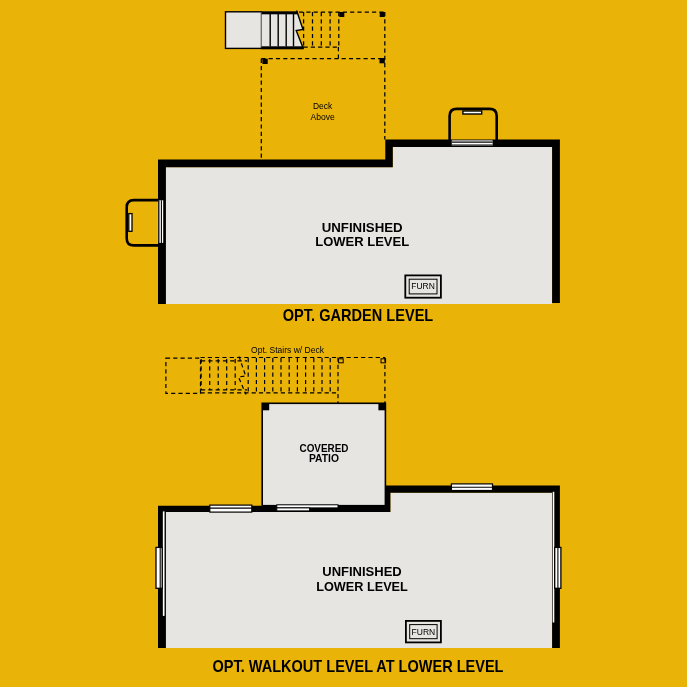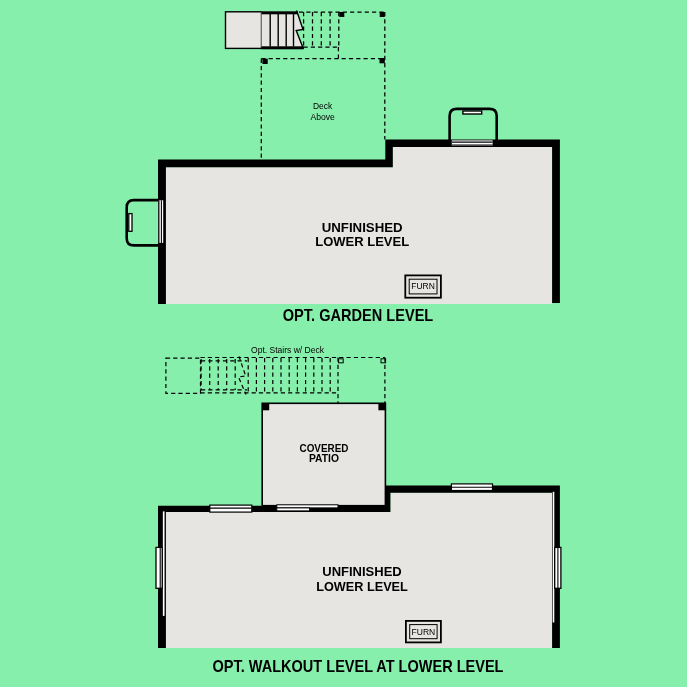--- a/index.html
+++ b/index.html
@@ -1,16 +1,16 @@
 <!DOCTYPE html>
 <html><head>
 <meta charset="utf-8">
 <style>
   html,body{margin:0;padding:0;background:#ffffff;}
-  #page{position:relative;width:687px;height:687px;background:#86efac;overflow:hidden;}
+  #page{position:relative;width:687px;height:687px;background:#eab308;overflow:hidden;}
   svg{position:absolute;left:0;top:0;}
   text{font-family:"Liberation Sans", sans-serif;fill:#000;}
 </style>
 </head>
 <body>
 <div id="page">
 <svg width="687" height="687" viewBox="0 0 687 687">
 
   <polygon points="165.9,167.3 392.8,167.3 392.8,147 552.1,147 552.1,303.9 165.9,303.9" fill="#e7e5e2"></polygon>
 

